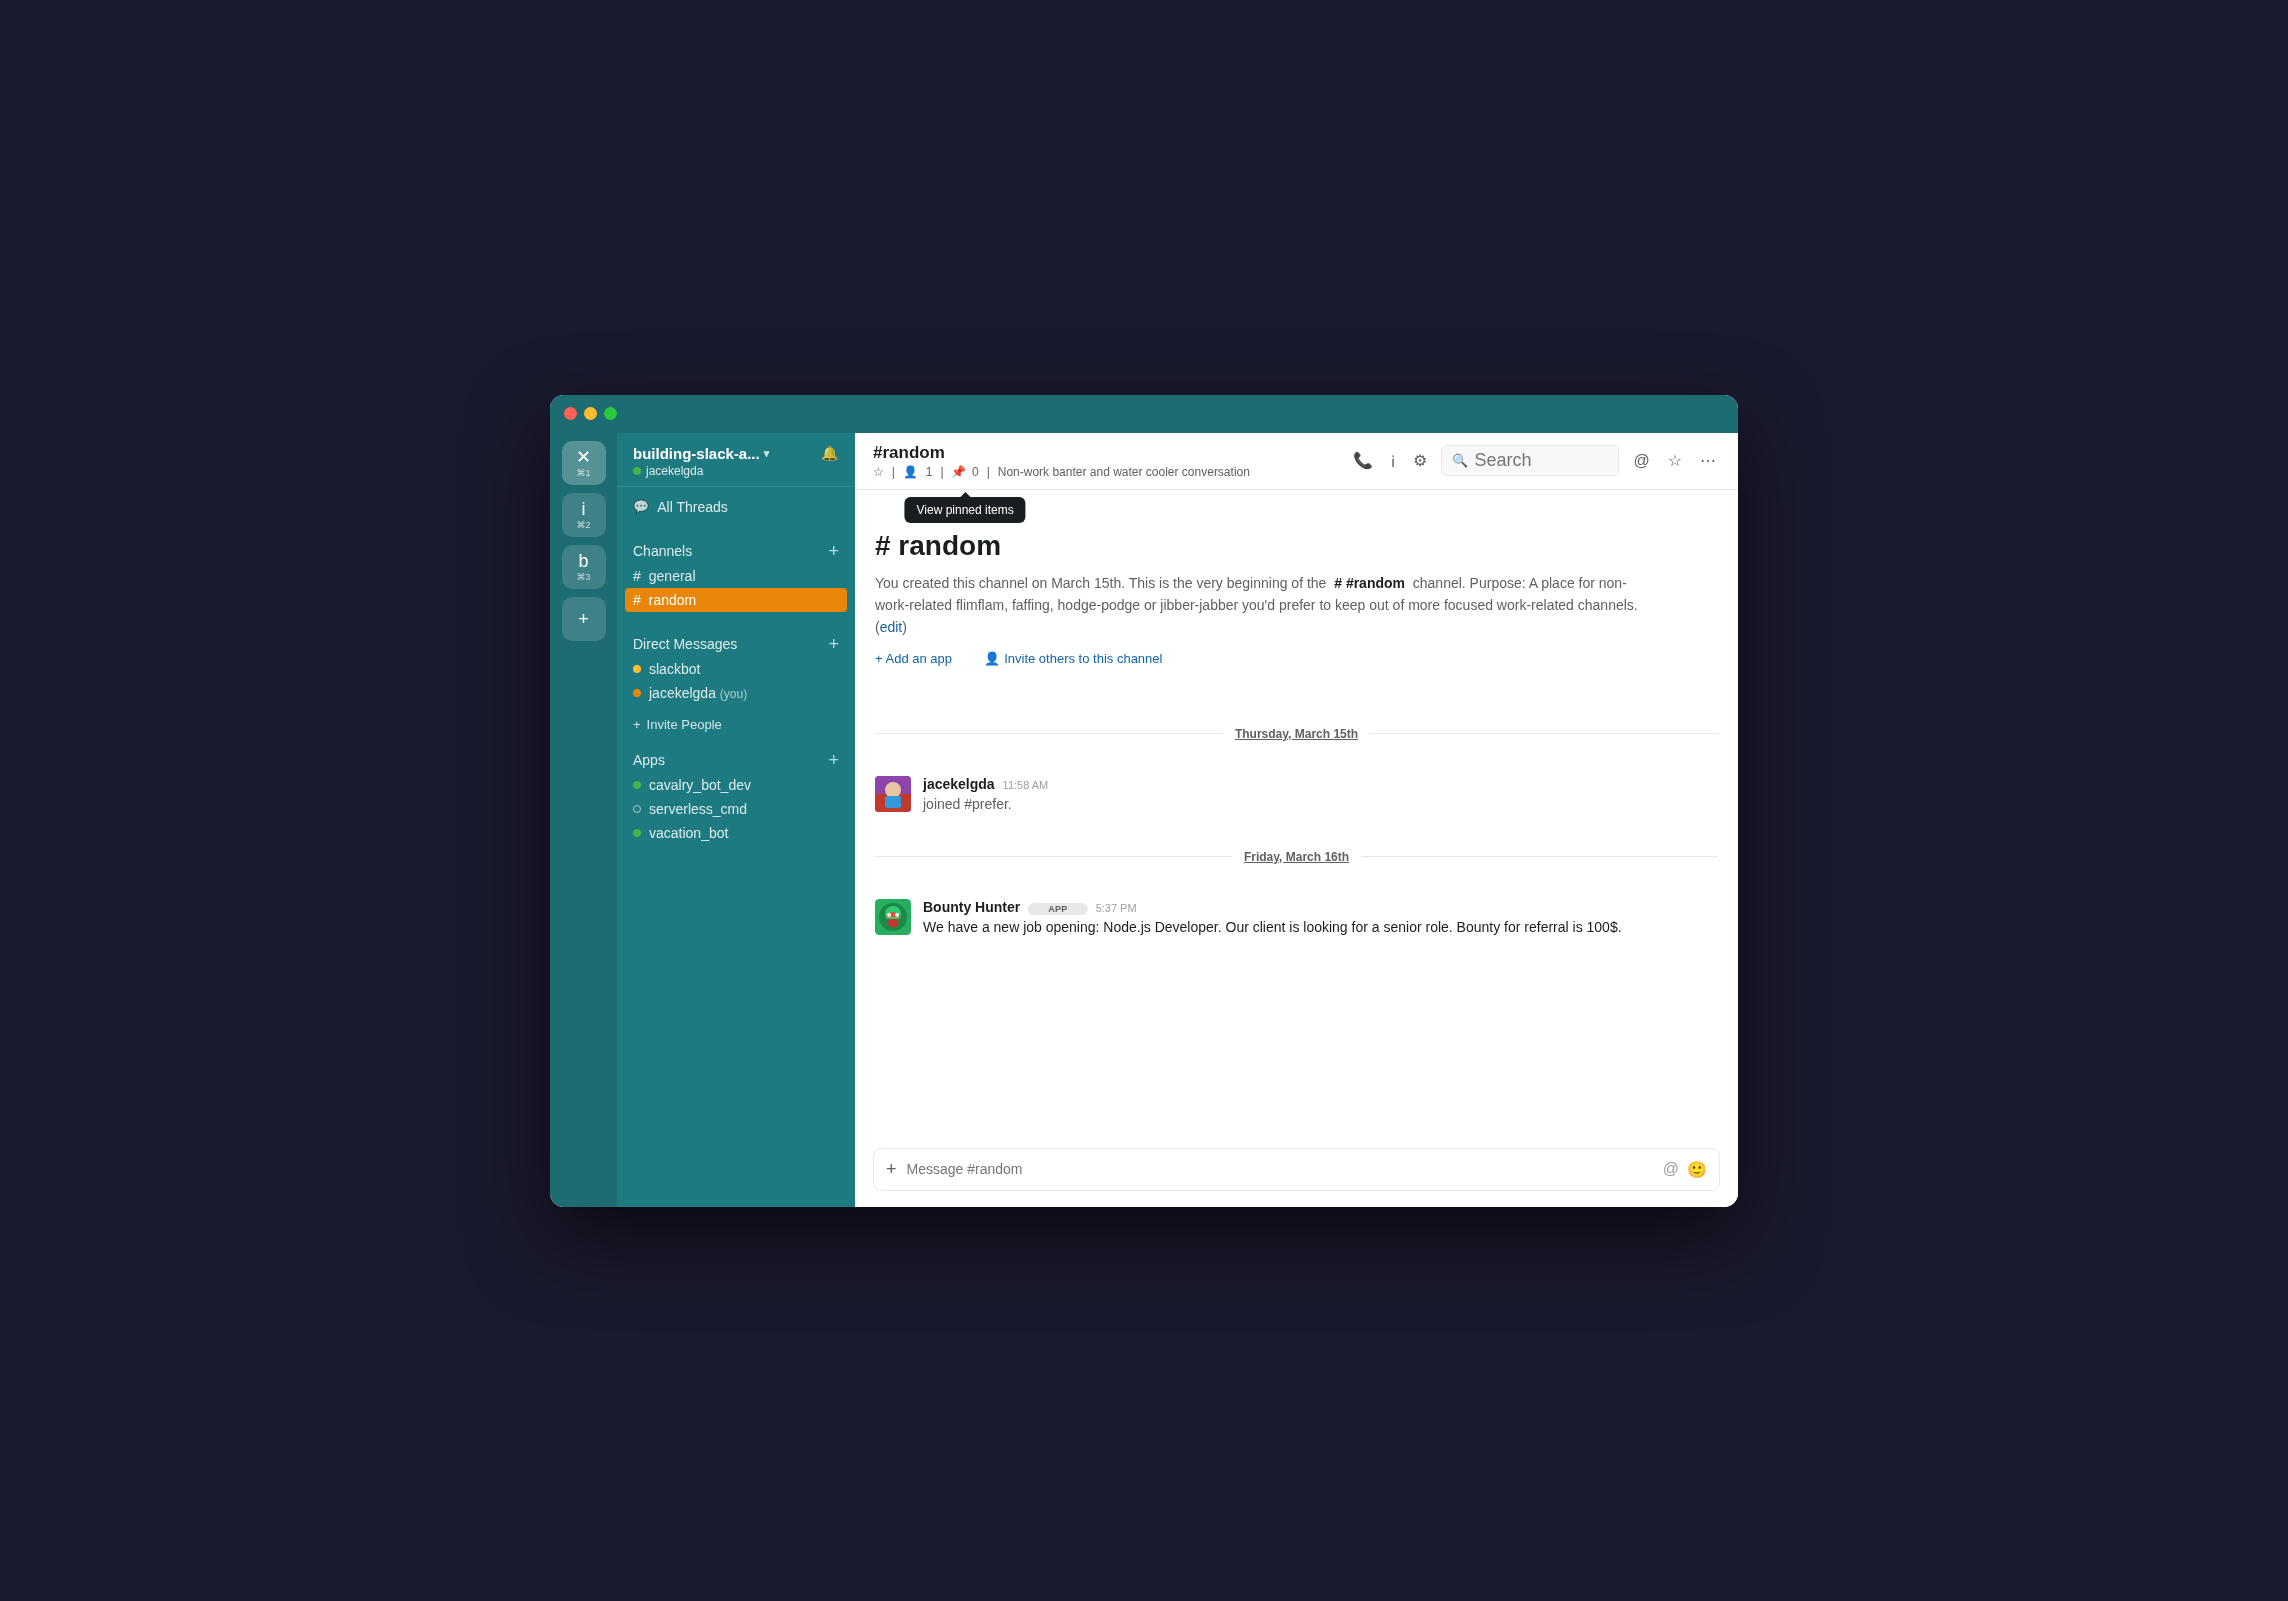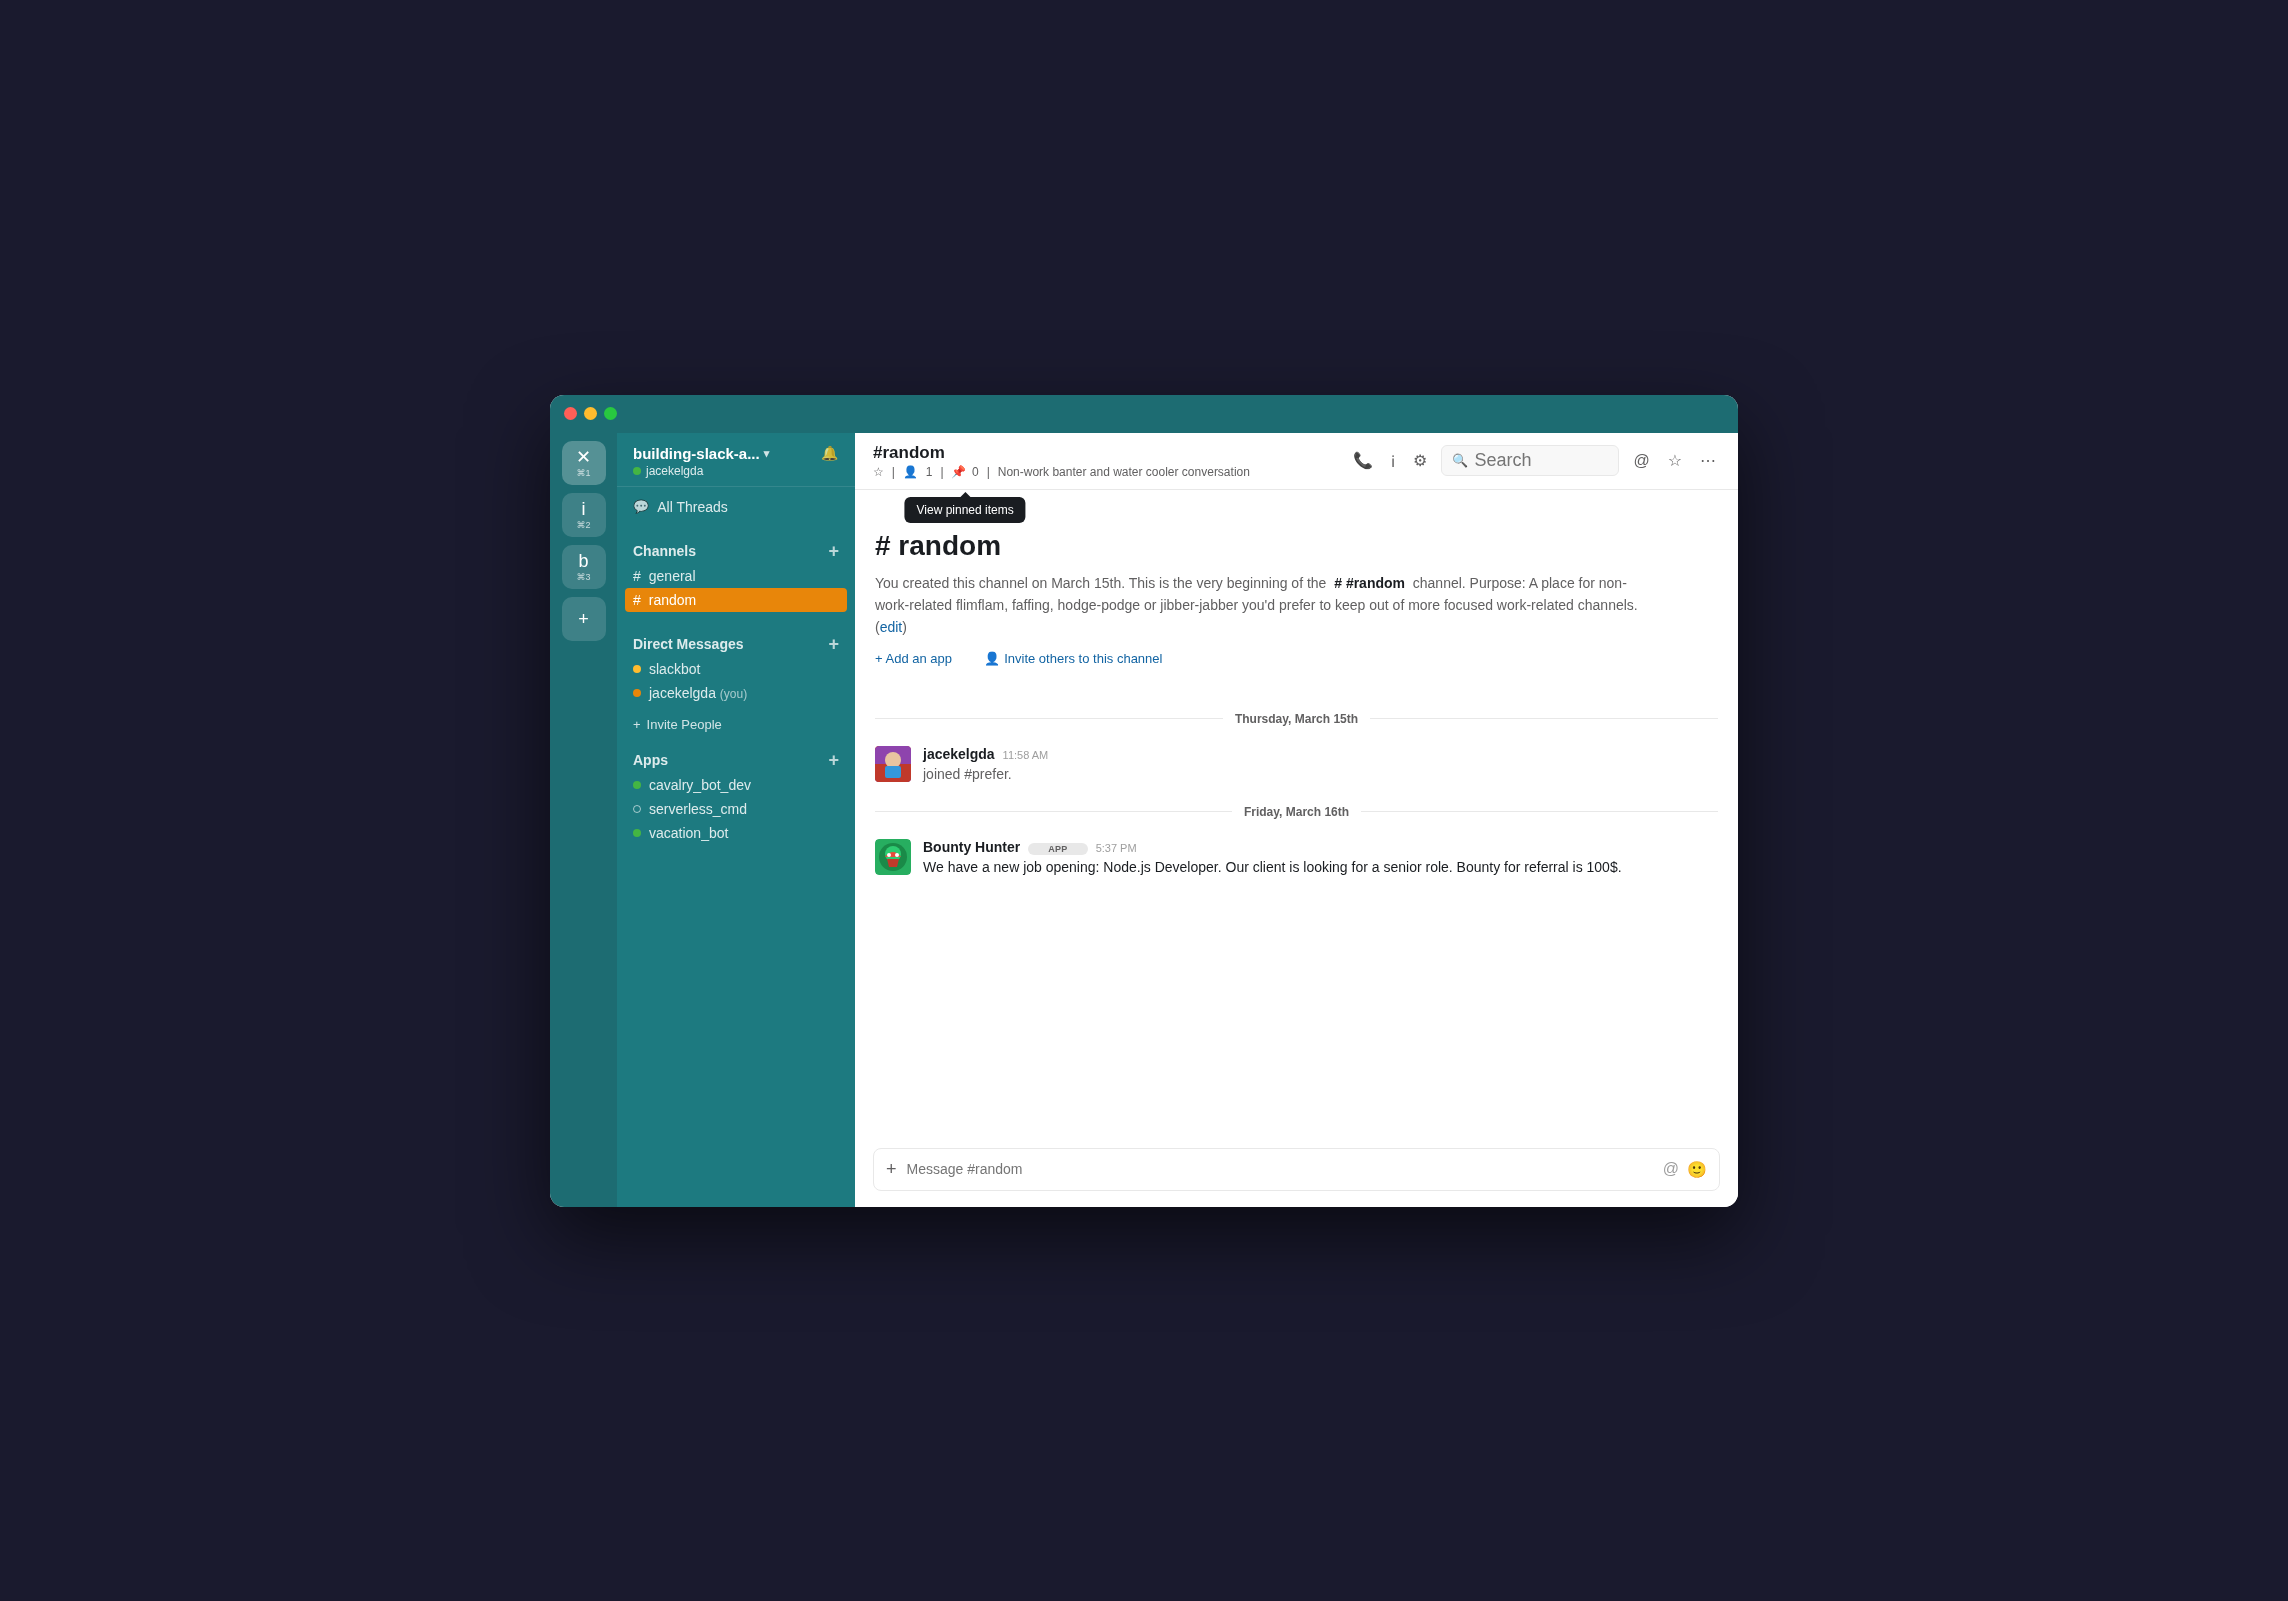--- a/index.html
+++ b/index.html
@@ -133,21 +133,21 @@
       border-radius: 4px;
       margin: 0 8px;
       padding: 4px 8px;
     }
     .section-header {
       display: flex;
       align-items: center;
       padding: 6px 16px 2px;
       color: rgba(255,255,255,0.85);
       font-size: 14px;
-      font-weight: 700;
+      font-weight: 400;
       cursor: pointer;
     }
     .section-header .add-btn {
       margin-left: auto;
       color: rgba(255,255,255,0.7);
       font-size: 18px;
       cursor: pointer;
     }
     .item-icon { font-size: 13px; color: rgba(255,255,255,0.7); }
     .channel-hash { font-weight: 500; }
@@ -290,21 +290,22 @@
       gap: 4px;
       cursor: pointer;
     }
     .date-divider {
       display: flex;
       align-items: center;
       gap: 12px;
       color: #616061;
       font-size: 12px;
       font-weight: 600;
-      margin: 16px 0;
+      margin: 31px 0;
+      text-decoration: underline;
     }
     .date-divider::before, .date-divider::after {
       content: '';
       flex: 1;
       height: 1px;
       background: #e8e8e8;
     }
     .message {
       display: flex;
       gap: 12px;

